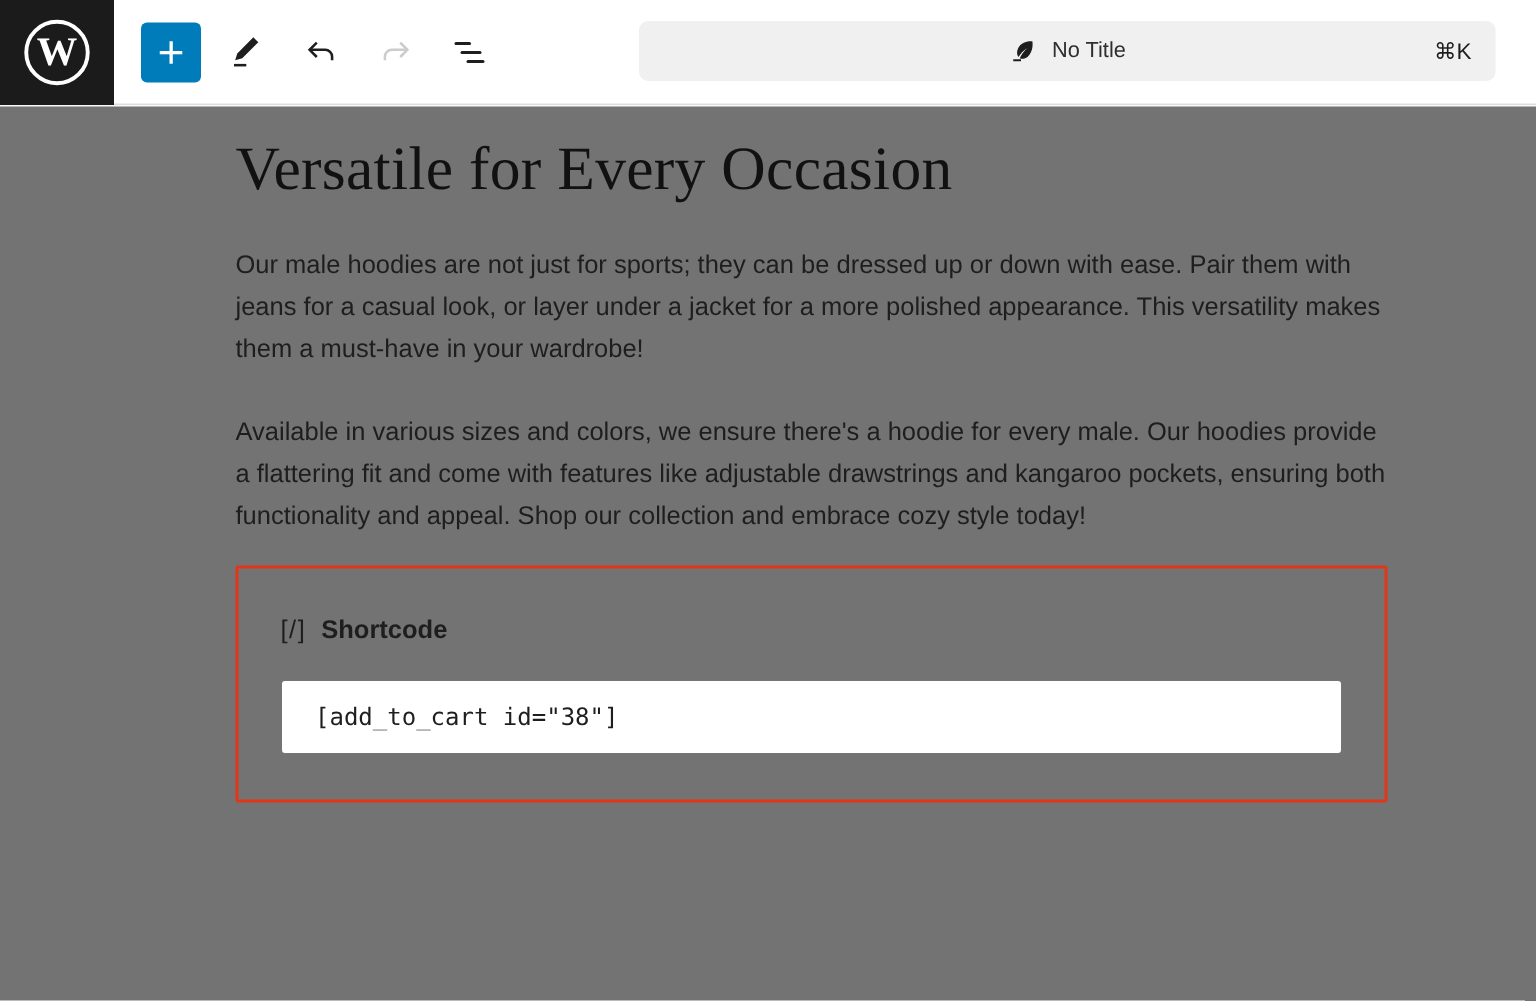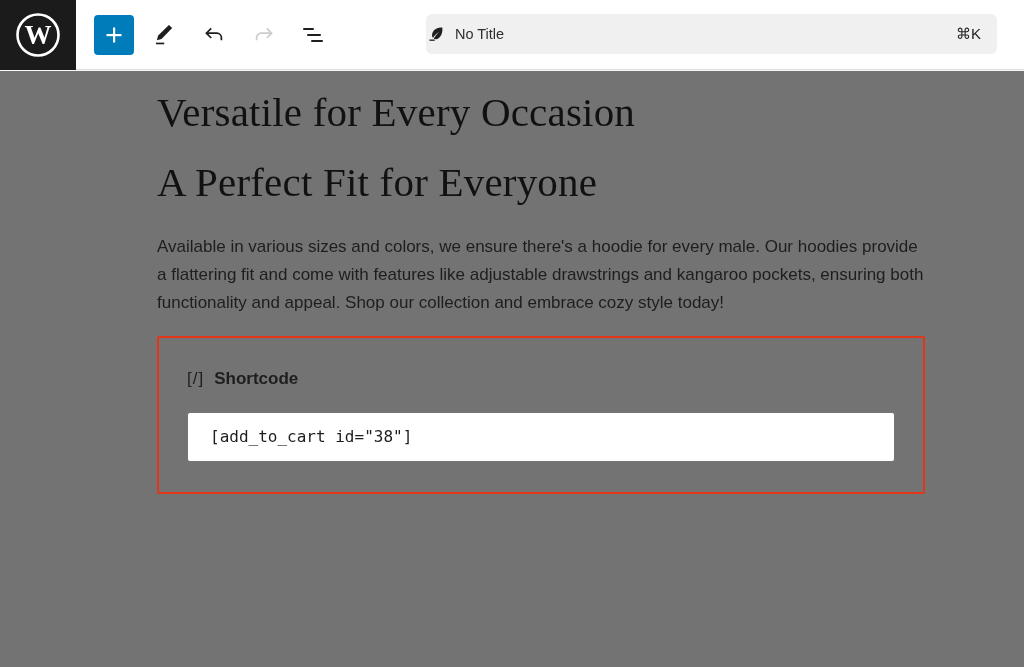--- a/index.html
+++ b/index.html
@@ -12,21 +12,21 @@
             background:#ffffff; border-bottom:1px solid #dddddd; z-index:5; }
   .wp-tile { position:absolute; left:0; top:0; width:76px; height:70px; background:#1b1b1b;
              display:flex; align-items:center; justify-content:center; cursor:pointer; border:none; }
   .toolbar { position:absolute; left:94px; top:0; height:70px; display:flex; align-items:center; gap:10px; }
   .inserter { width:40px; height:40px; background:#007cba; border:none; border-radius:4px;
               display:flex; align-items:center; justify-content:center; cursor:pointer; }
   .toolbtn { width:40px; height:40px; background:transparent; border:none; border-radius:2px;
              display:flex; align-items:center; justify-content:center; cursor:pointer; }
   .command-bar { position:absolute; left:426px; top:14px; width:571px; height:40px;
                  background:#f0f0f0; border:none; border-radius:6px; cursor:pointer;
-                 display:flex; align-items:center; gap:9px;
+                 display:flex; align-items:center; justify-content:center; gap:9px;
                  font-family:"Liberation Sans", sans-serif; }
   .cb-title { font-size:14.5px; color:#2f2f2f; }
   .cb-shortcut { position:absolute; right:16px; top:0; height:40px; display:flex; align-items:center;
                  font-size:15px; color:#1e1e1e; }
 
   
   .canvas { position:absolute; left:0; top:71px; width:1024px; height:596px; background:#737373; }
   .doc { margin-left:157px; width:768px; }
   .doc h1 { font-family:"Liberation Serif","DejaVu Serif",serif; font-weight:500;
             font-size:41px; line-height:1.12; color:#111111; margin-top:19px; letter-spacing:.2px; }
@@ -120,22 +120,22 @@
       <span class="cb-shortcut">⌘K</span>
     </button>
 
   </header>
 
   <main class="canvas">
     <div class="doc">
 
       <h1>Versatile for Every Occasion</h1>
 
+      <p>Our male hoodies are not just for sports; they can be dressed up or down with ease. Pair them with jeans for a casual look, or layer under a jacket for a more polished appearance. This versatility makes them a must-have in your wardrobe!</p>
 
-      <h1 class="second">A Perfect Fit for Everyone</h1>
 
       <p>Available in various sizes and colors, we ensure there's a hoodie for every male. Our hoodies provide a flattering fit and come with features like adjustable drawstrings and kangaroo pockets, ensuring both functionality and appeal. Shop our collection and embrace cozy style today!</p>
 
       <div class="shortcode-block">
         <div class="sc-label-row">
           <span class="sc-icon">[/]</span>
           <span class="sc-label">Shortcode</span>
         </div>
         <input class="sc-input" type="text" value="[add_to_cart id=&quot;38&quot;]" style="">
       </div>

